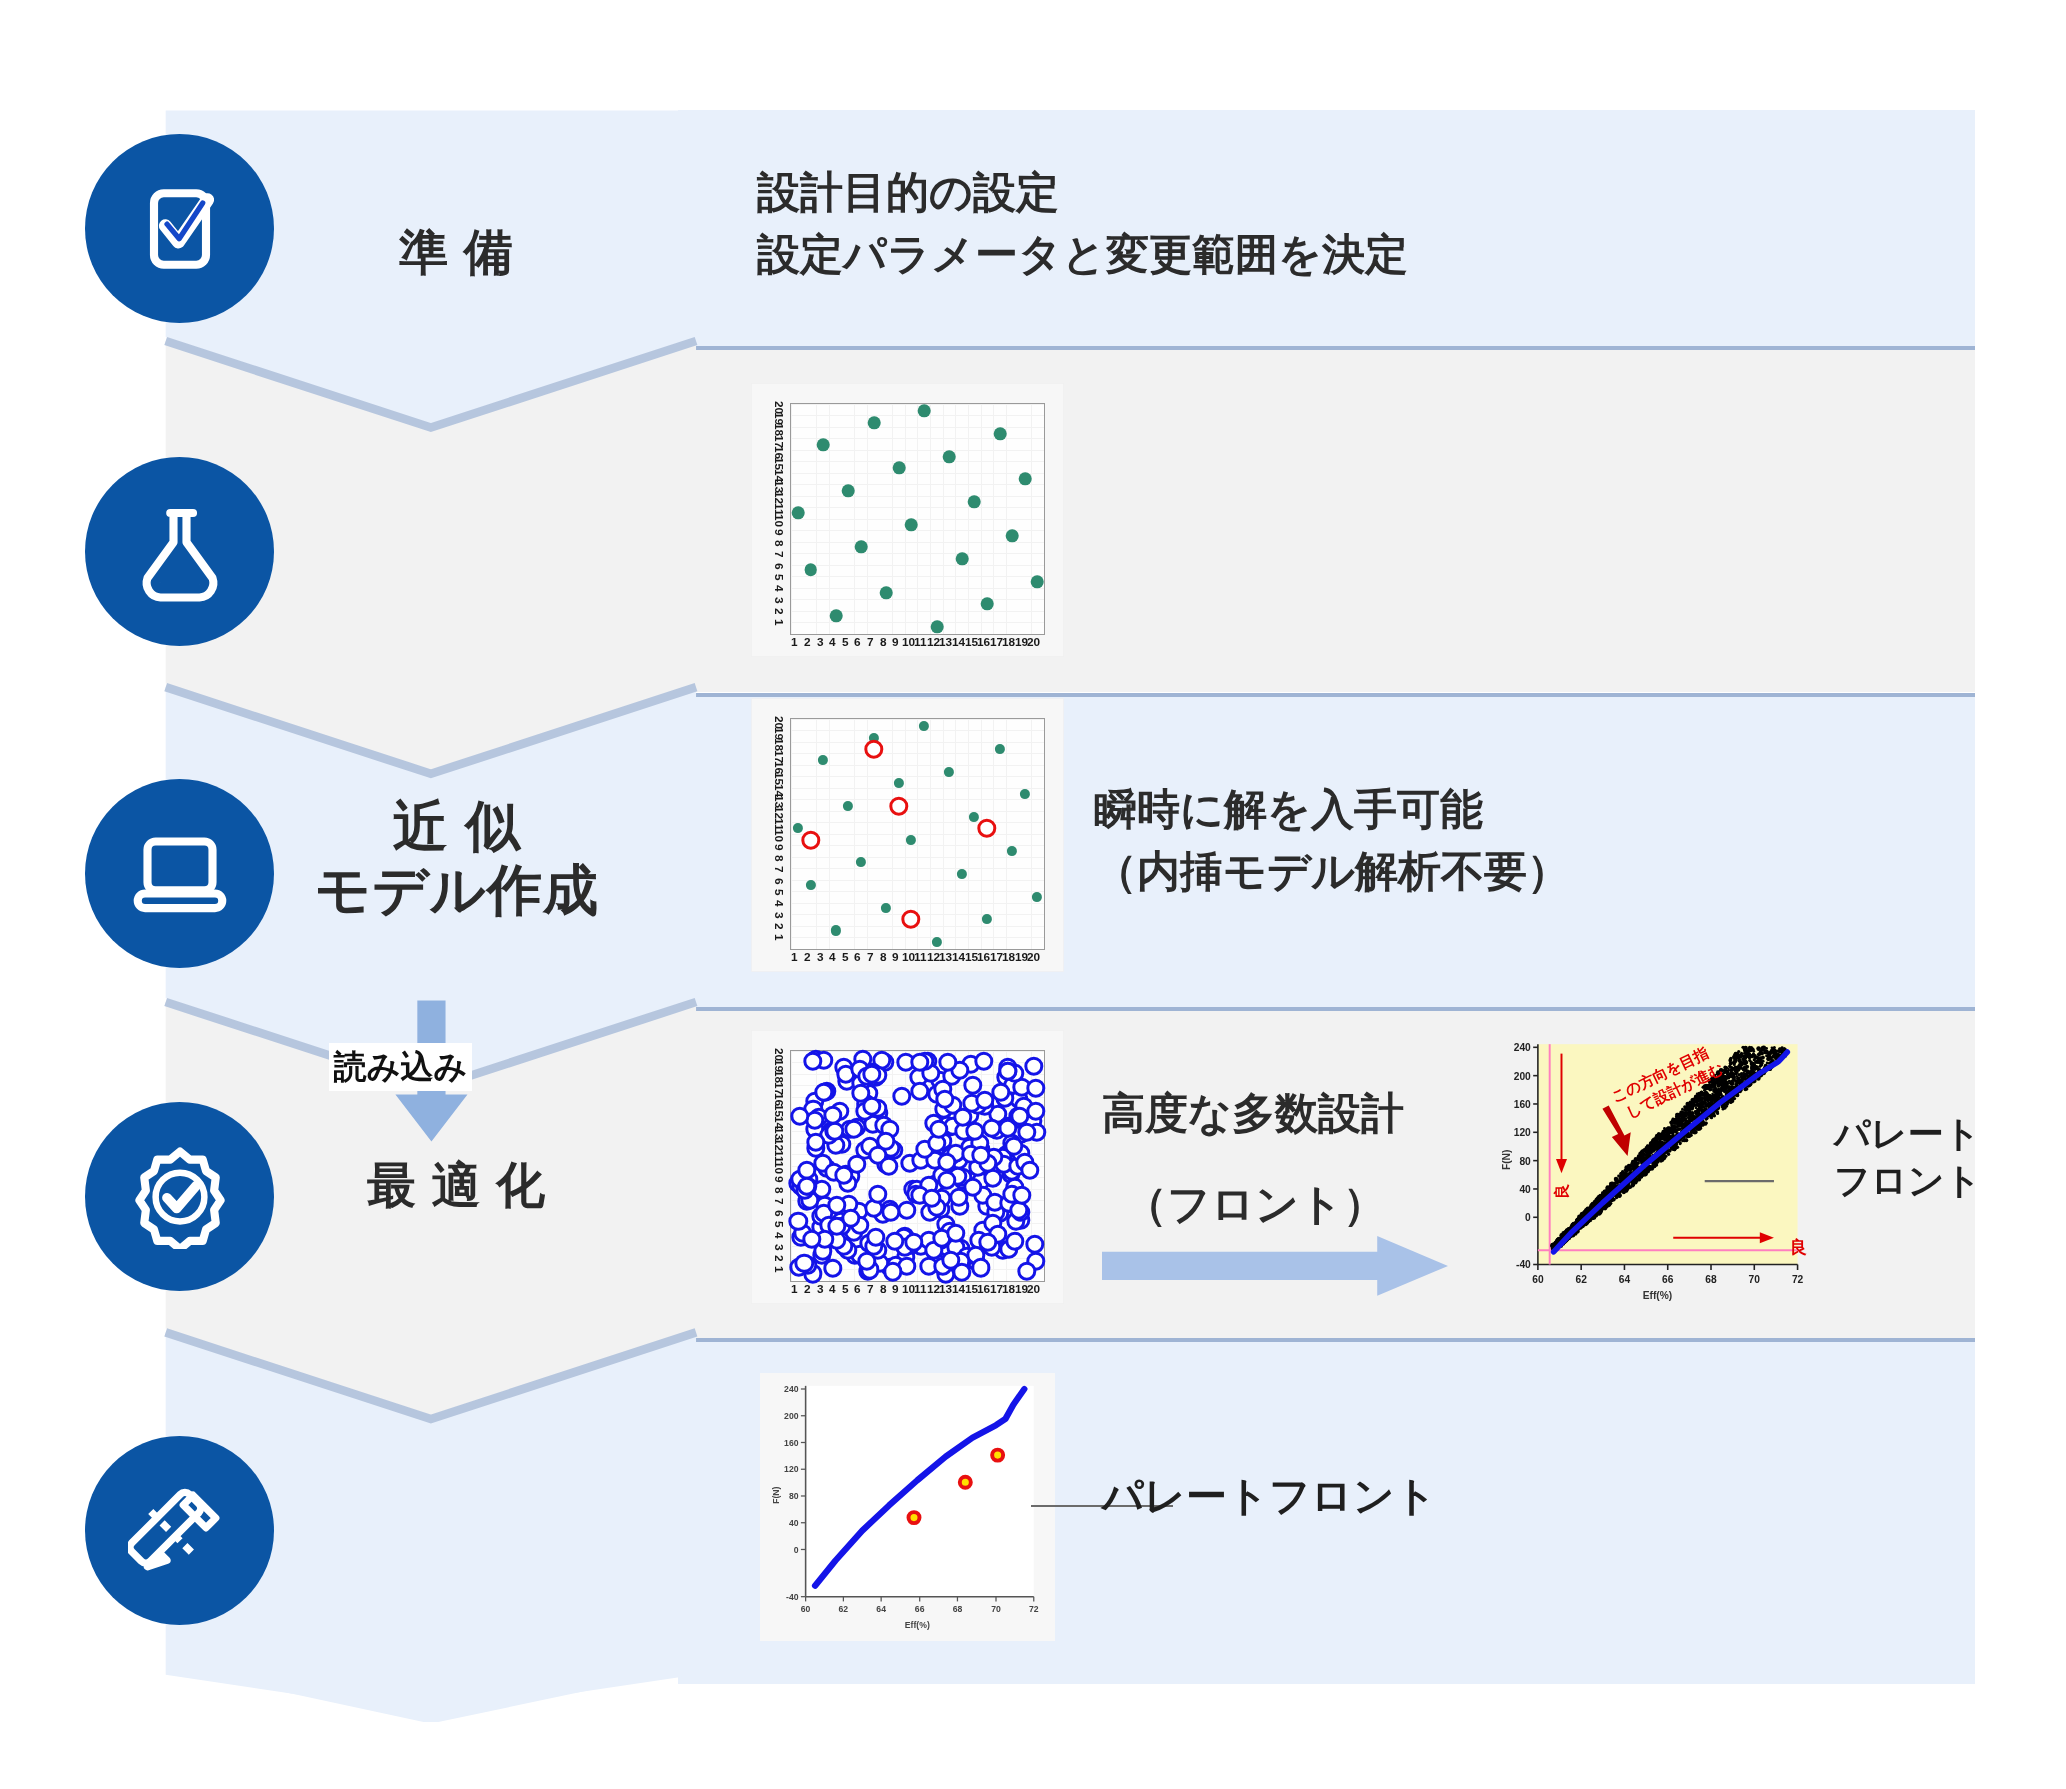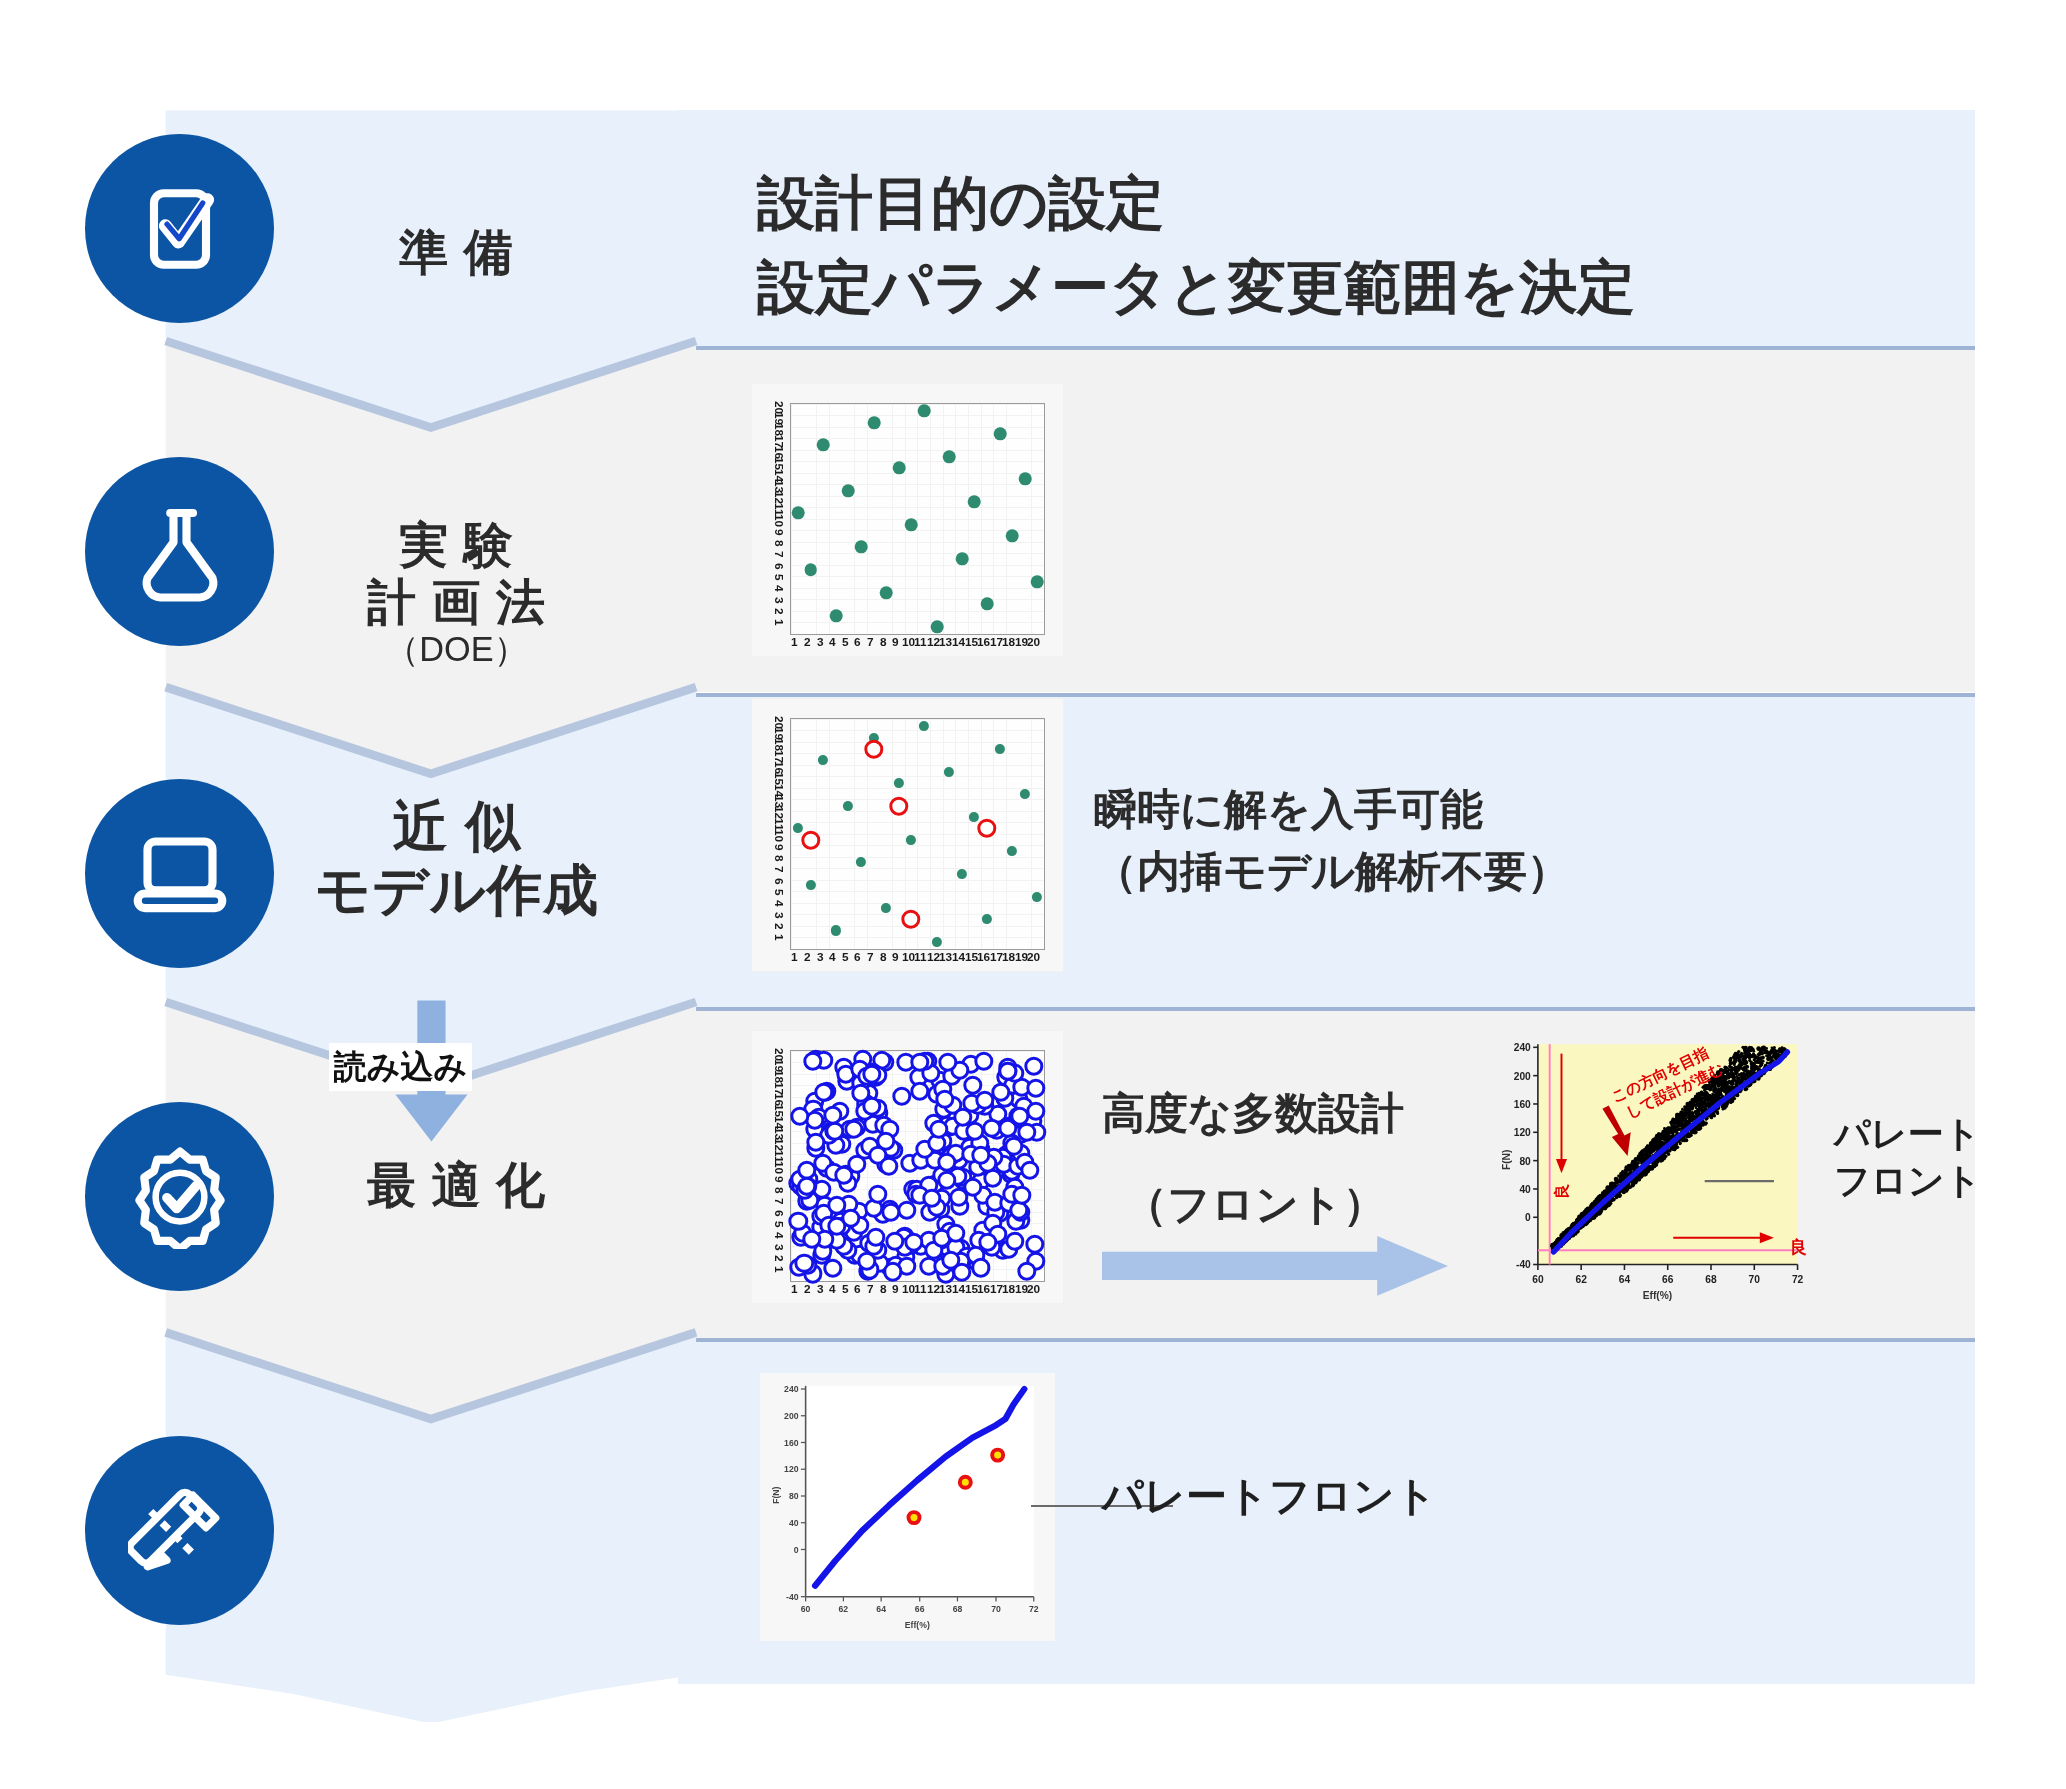--- a/index.html
+++ b/index.html
@@ -129,38 +129,33 @@
         <rect x="-2" y="22" width="50" height="16" rx="4" transform="rotate(-45 23 30)"></rect>
         <path d="M14 20 l4 4 M21 27 l4 4 M28 34 l4 4 M35 41 l4 4"></path>
         <path d="M40 10 l14 14 -6 6 -14 -14 Z"></path>
         <path d="M20 46 l-8 8 12 -4 Z" fill="#fff"></path>
       </g>
     </svg>
   </div>
 
   <div class="steplabel" style="left:299px;top:224px;width:315px;font-size:49px;">準 備</div>
 
-  <div class="steplabel" style="left:299px;top:460px;width:315px;font-size:49px;white-space:pre-line;">
-    <span>実 験
-計 画 法</span>
-    <span class="sub">（DOE）</span>
-  </div>
 
   <div class="steplabel" style="left:260px;top:795px;width:394px;font-size:55px;white-space:pre-line;">近 似
 モデル作成</div>
 
   <div class="steplabel" style="left:299px;top:1157px;width:315px;font-size:49px;">最 適 化</div>
 
 
   <svg class="arrow-load" style="left:386px;top:1000px;width:94px;height:150px;" viewBox="0 0 120 190" width="94" height="150">
     <path d="M40 0 H76 V120 H104 L58 180 L12 120 H40 Z" fill="#8fb1df"></path>
   </svg>
   <div class="loadlabel" style="left:329px;top:1043px;font-size:33px;">読み込み</div>
 
-  <div class="rtext" style="left:757px;top:161px;font-size:58px;">設計目的の設定
+  <div class="rtext" style="left:757px;top:161px;font-size:43px;">設計目的の設定
 設定パラメータと変更範囲を決定</div>
 
 
   <div class="rtext" style="left:1102px;top:1082px;font-size:43px;">高度な多数設計</div>
 
   <div class="rtext" style="left:1094px;top:778px;font-size:43px;">瞬時に解を入手可能
 （内挿モデル解析不要）</div>
   <div class="rtext" style="left:1124px;top:1173px;font-size:43px;">（フロント）</div>
 
   <svg class="arrow-right" style="left:1102px;top:1236px;width:346px;height:63px;" viewBox="0 0 440 80" width="346" height="63">

